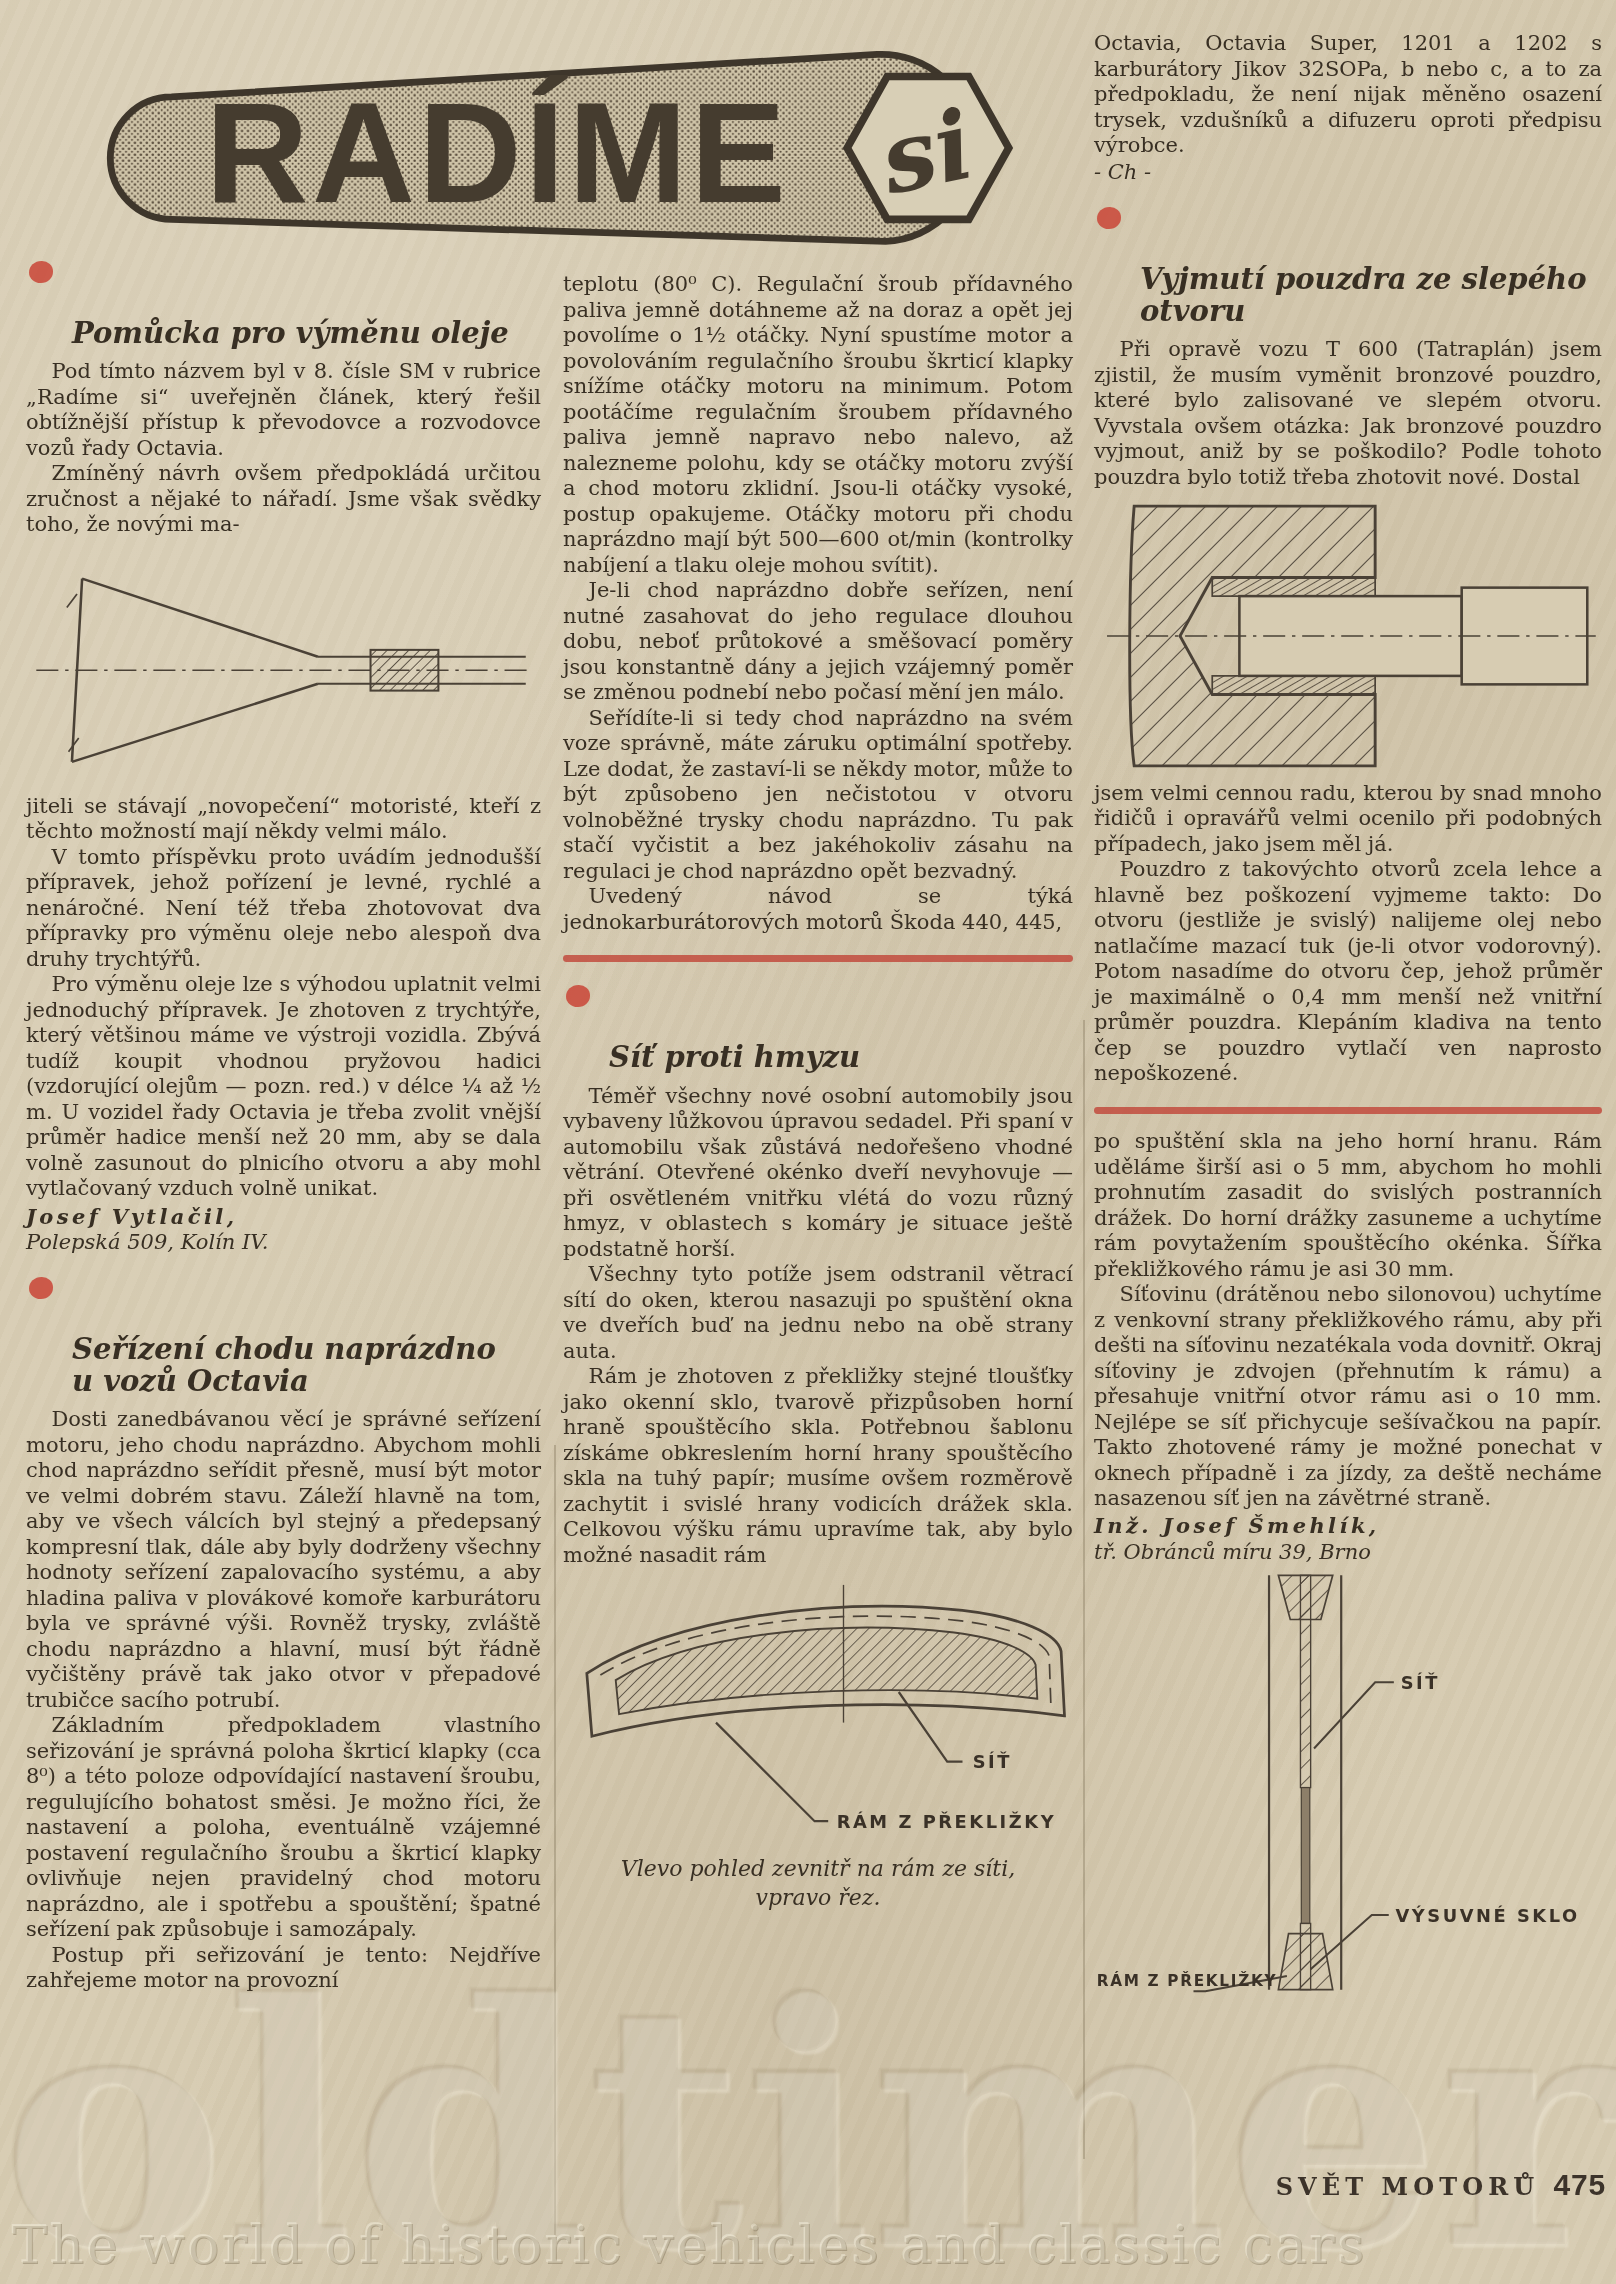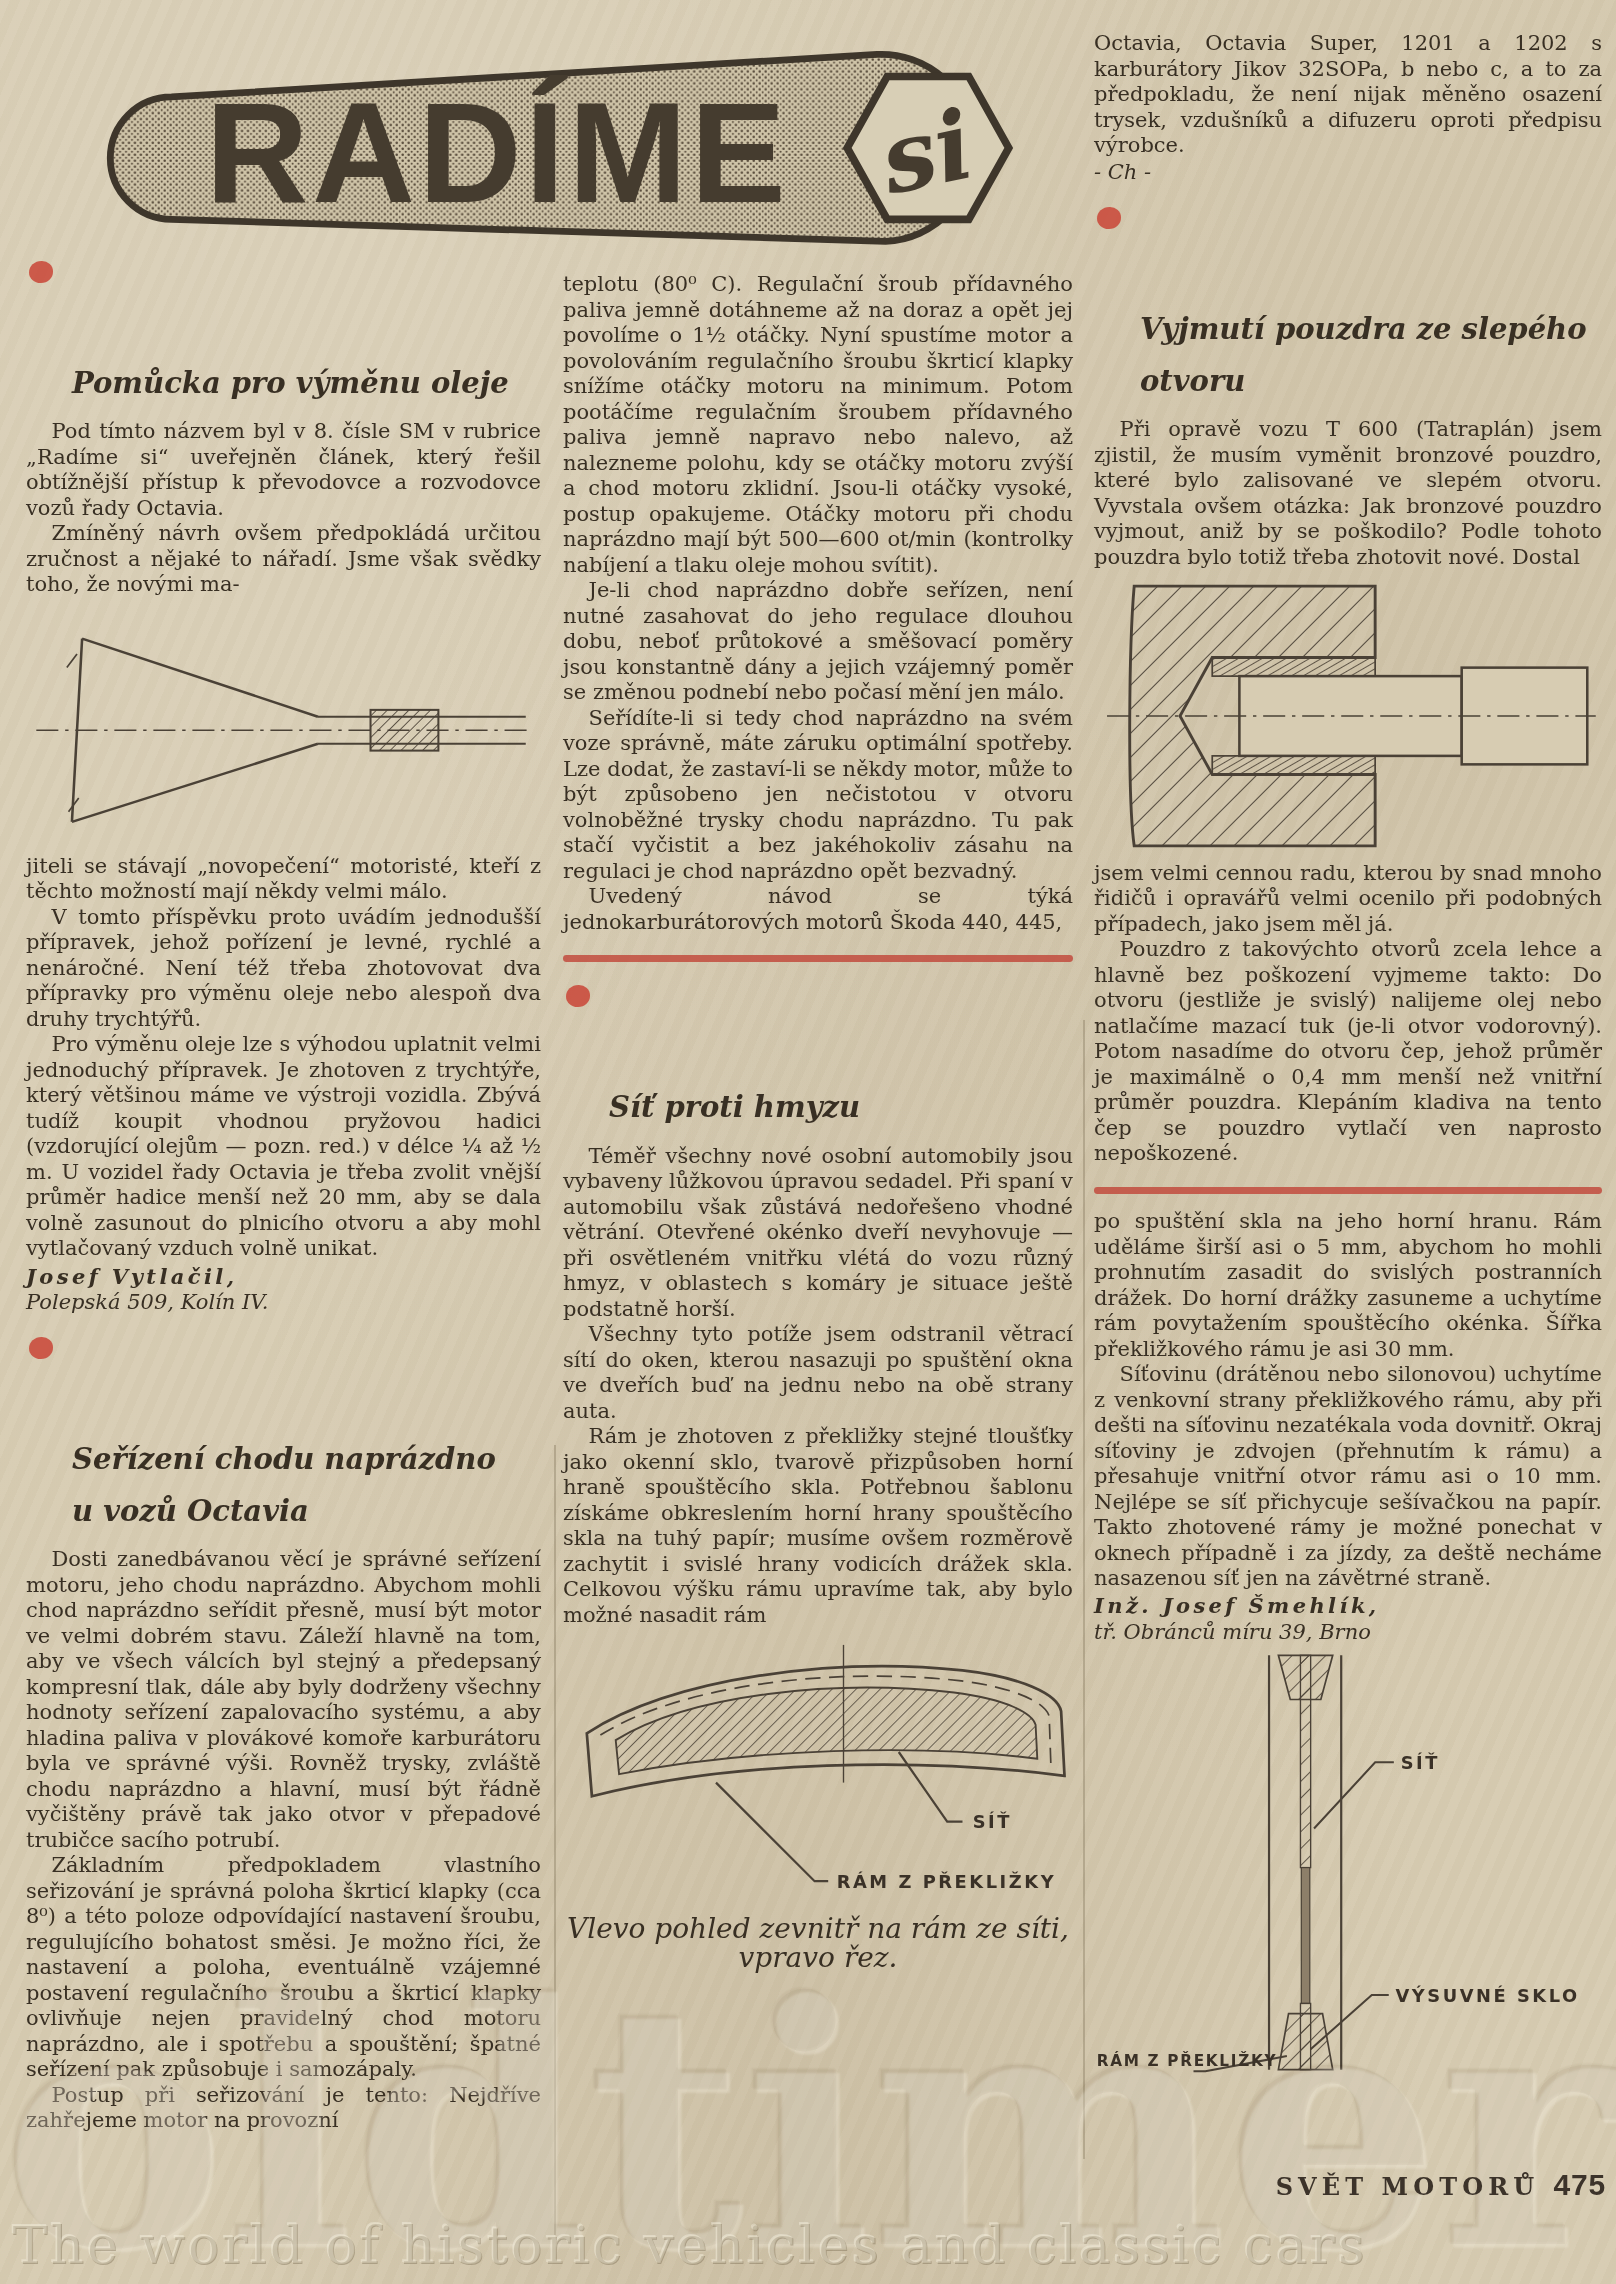--- a/index.html
+++ b/index.html
@@ -16,29 +16,29 @@
       radial-gradient(ellipse at 50% 95%, rgba(120,95,60,.10), transparent 55%),
       repeating-linear-gradient(113deg, rgba(255,255,255,.025) 0 9.3px, rgba(95,75,45,.025) 9.3px 18.7px);
   }
   .col { position:absolute; text-align:justify; font-size:21px; line-height:25.5px; }
   .col p { margin:0; text-indent:25.5px; }
   .col p.cont { text-indent:0; }
   .sig { font-style:italic; text-indent:0 !important; margin-top:1.7px; }
   .sig-name { letter-spacing:3.4px; font-weight:bold; }
   .article-title {
     position:relative; padding-left:46px; font-style:italic; font-weight:bold;
-    font-size:29px; line-height:52px; margin:13.6px 0 10.2px; white-space:pre-line;
+    font-size:29px; line-height:32px; margin:13.6px 0 10.2px; white-space:pre-line;
   }
   .bullet {
     position:absolute; left:3.4px; top:7.6px; width:24px; height:22px;
     background:#c9493a; border-radius:52% 46% 50% 48%; opacity:.88;
   }
   .red-rule { height:6.8px; background:#c14739; border-radius:3.4px; margin:20.4px 0 15.3px; opacity:.82; }
   .diagram { display:block; margin:5.1px auto; }
-  .caption { text-align:center; font-style:italic; font-size:28px; line-height:29px;
+  .caption { text-align:center; font-style:italic; font-size:22px; line-height:29px;
              margin-top:8.5px; white-space:pre-line; text-indent:0 !important; }
   .masthead { position:absolute; left:44px; top:22px; }
   .vdiv { position:absolute; width:1.7px; background:rgba(110,95,70,.30); }
   .footer {
     position:absolute; left:1224px; top:2168px; width:382px; text-align:right;
     font-weight:bold; color:#3c332a;
   }
   .footer .mag { font-size:24px; letter-spacing:5.1px; }
   .footer .num { font-size:30px; font-family:"Liberation Sans", sans-serif; letter-spacing:0.8px; }
   .wm-big {

